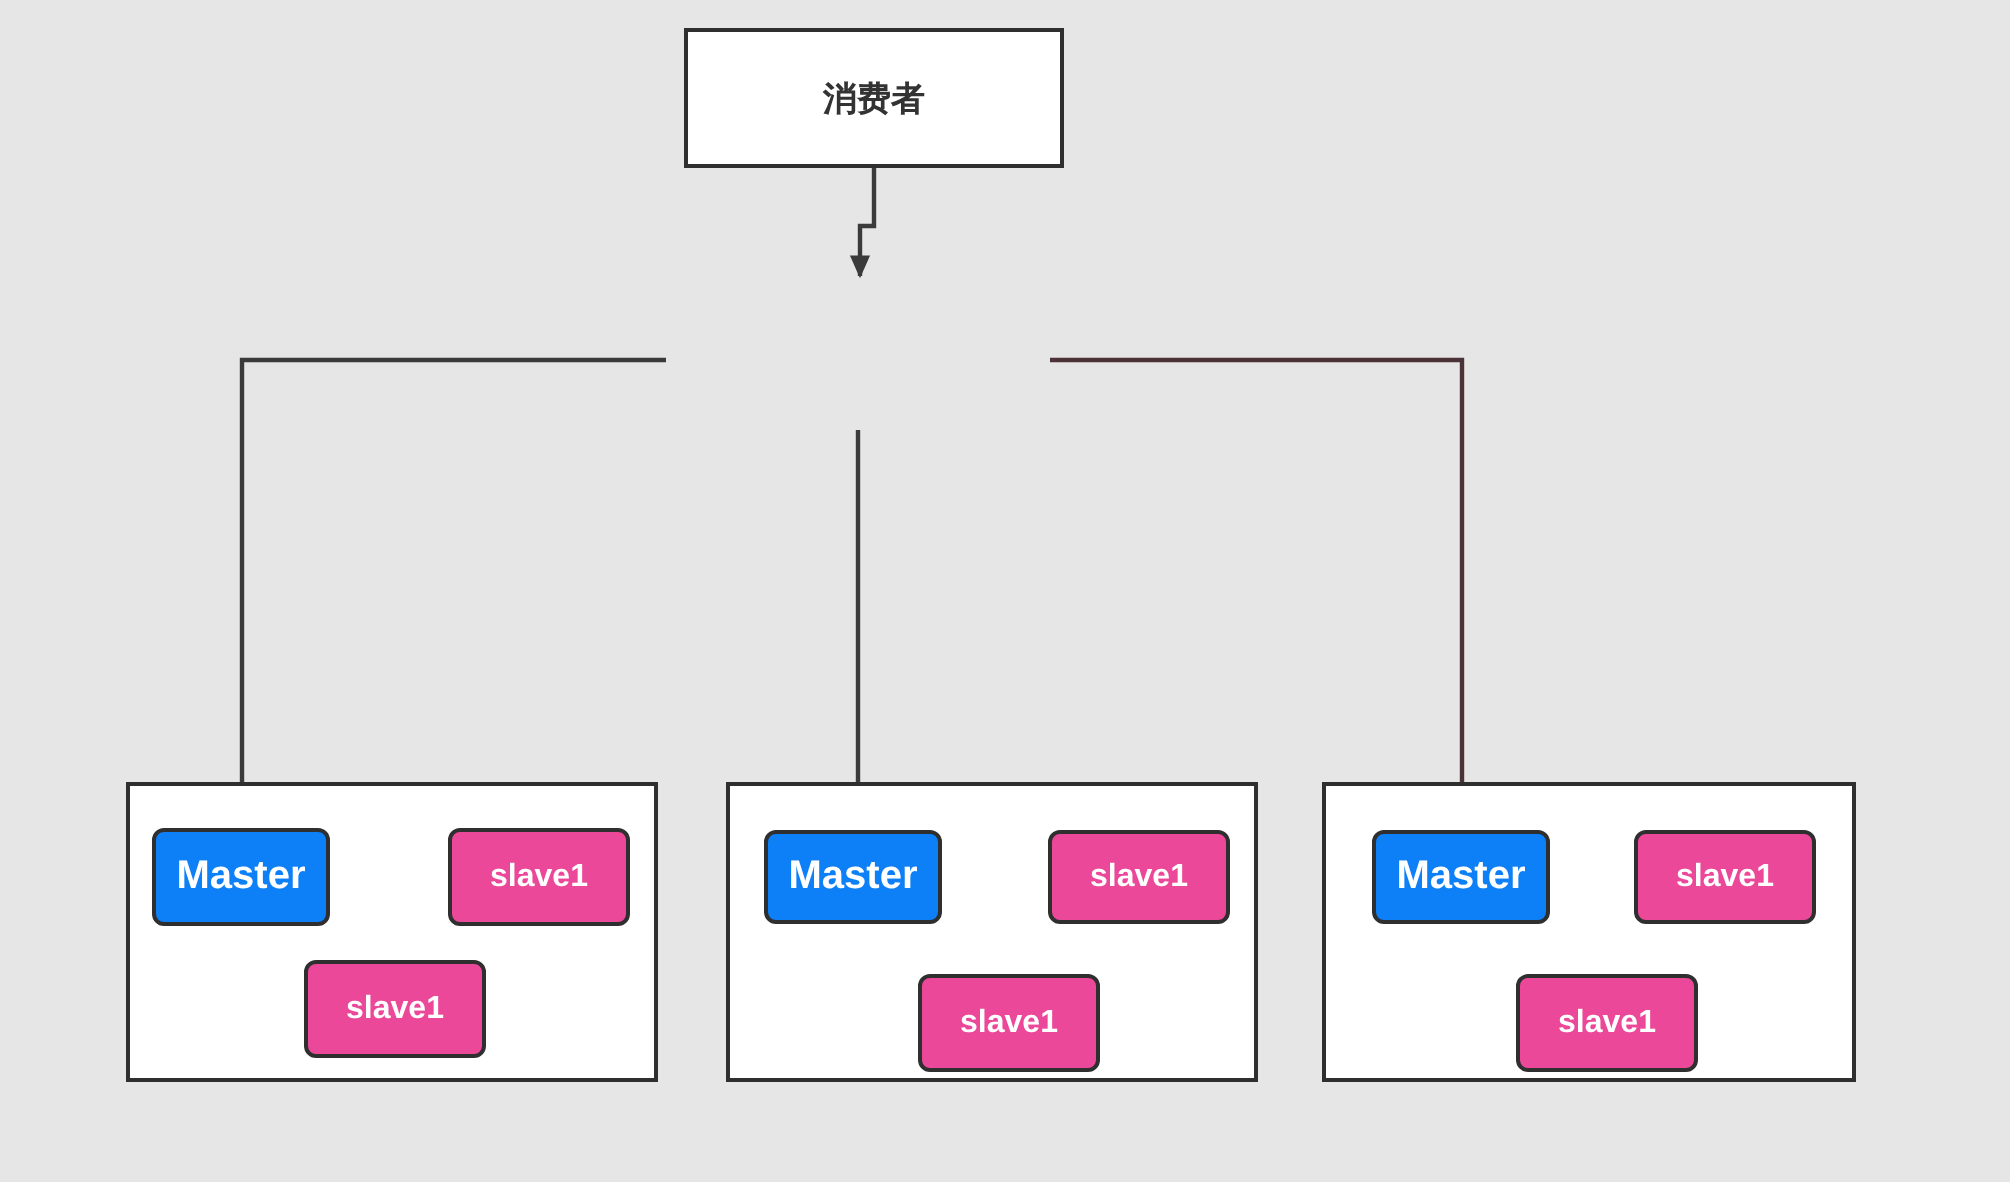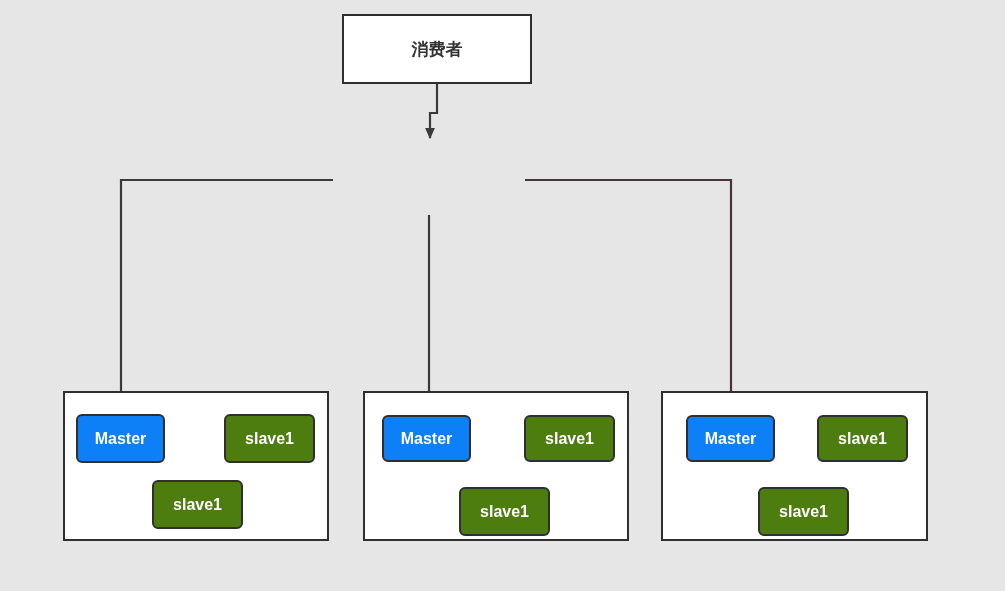--- a/index.html
+++ b/index.html
@@ -47,24 +47,24 @@
     box-sizing: border-box;
     background: #ffffff;
     border: 2px solid #2f2f2f;
   }
   .master-box {
     background: #0d7ff7;
     border: 2px solid #2f2f2f;
     border-radius: 6px;
     color: #ffffff;
     font-weight: bold;
-    font-size: 16px;
+    font-size: 20px;
   }
   .slave-box {
-    background: #4d7c0f;
+    background: #ec4899;
     border: 2px solid #2f2f2f;
     border-radius: 6px;
     color: #ffffff;
     font-weight: bold;
     font-size: 16px;
   }
 </style>
 </head>
 <body>
 

